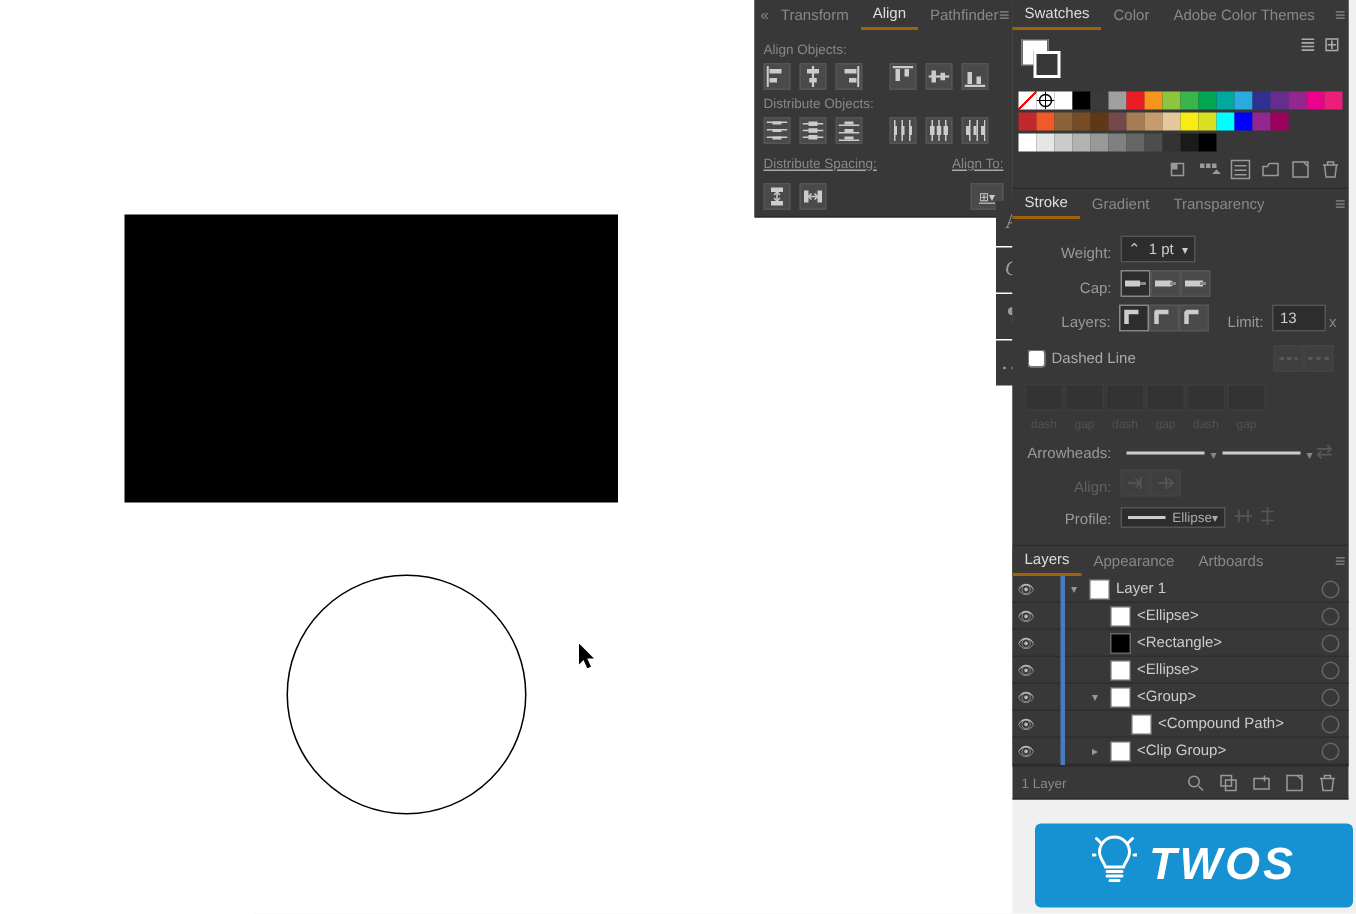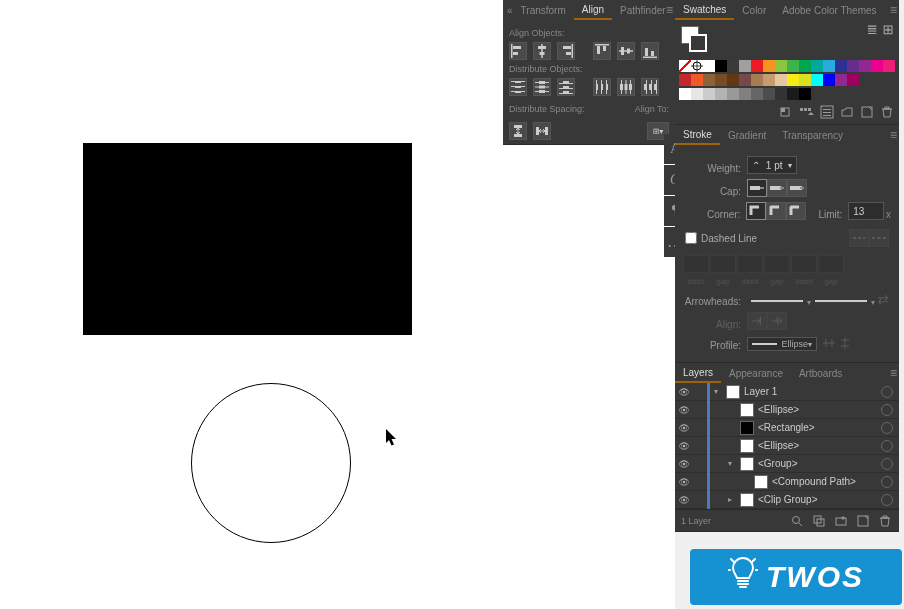--- a/index.html
+++ b/index.html
@@ -23,21 +23,21 @@
 .panel-tabs .flyout { position: absolute; right: 2px; color: #888; font-size: 12px; cursor: pointer; }
 .panel-tabs .collapse { margin-left: 4px; color: #888; cursor: pointer; }
 
 
 .align-panel { padding: 4px 6px; background: #383838; }
 .align-label { font-size: 9px; color: #888; margin: 4px 0; }
 .icon-row { display: flex; gap: 6px; margin: 4px 0; }
 .icon-btn { width: 18px; height: 18px; background: #4a4a4a; border: 1px solid #555; cursor: pointer; display: flex; align-items: center; justify-content: center; color: #ccc; font-size: 9px; }
 .icon-btn svg { width: 14px; height: 14px; }
 
-.align-to { display:flex; justify-content: space-between; align-items: flex-end; margin-top: 4px; }
+.align-to { display:flex; justify-content: space-between; align-items: flex-end; margin-top: 4px; text-decoration: underline; }
 .dropdown-small { width: 22px; height: 18px; background: #4a4a4a; border: 1px solid #555; cursor: pointer; color:#ccc; font-size: 8px; display:flex; align-items:center; justify-content:center; }
 
 
 .swatches-panel { background: #383838; padding: 4px; }
 .swatches-fillstroke { display: inline-block; position: relative; width: 28px; height: 28px; margin: 2px; }
 .sw-fill { position:absolute; left:0; top:0; width:18px; height:18px; background:#fff; border:1px solid #666; }
 .sw-stroke { position:absolute; left:8px; top:8; width:18px; height:18px; background:#383838; border:2px solid #fff; }
 .swatch-grid { display: flex; flex-wrap: wrap; margin: 2px 0; }
 .swatch { width: 12px; height: 12px; border: none; cursor: pointer; }
 .swatch.none { background: linear-gradient(135deg, #fff 45%, red 45%, red 55%, #fff 55%); }
@@ -407,21 +407,21 @@
             </button>
           <button class="opt">
               <svg width="14" height="10" viewBox="0 0 14 10">
                 <rect x="0" y="3" width="12" height="4" fill="#ccc"></rect>
                 <rect x="10" y="4" width="4" height="2" fill="#888"></rect>
               </svg>
             </button>
         </div>
       </div>
       <div class="stroke-row">
-        <label>Corner:</label>
+        <label>Layers:</label>
         <div class="btn-group">
           <button class="opt active">
               <svg width="14" height="12" viewBox="0 0 14 12">
                 <path d="M2 10 L2 2 L10 2" stroke="#ccc" stroke-width="3" fill="none" stroke-linejoin="miter"></path>
               </svg>
             </button>
           <button class="opt">
               <svg width="14" height="12" viewBox="0 0 14 12">
                 <path d="M2 10 L2 2 L10 2" stroke="#ccc" stroke-width="3" fill="none" stroke-linejoin="round"></path>
               </svg>

